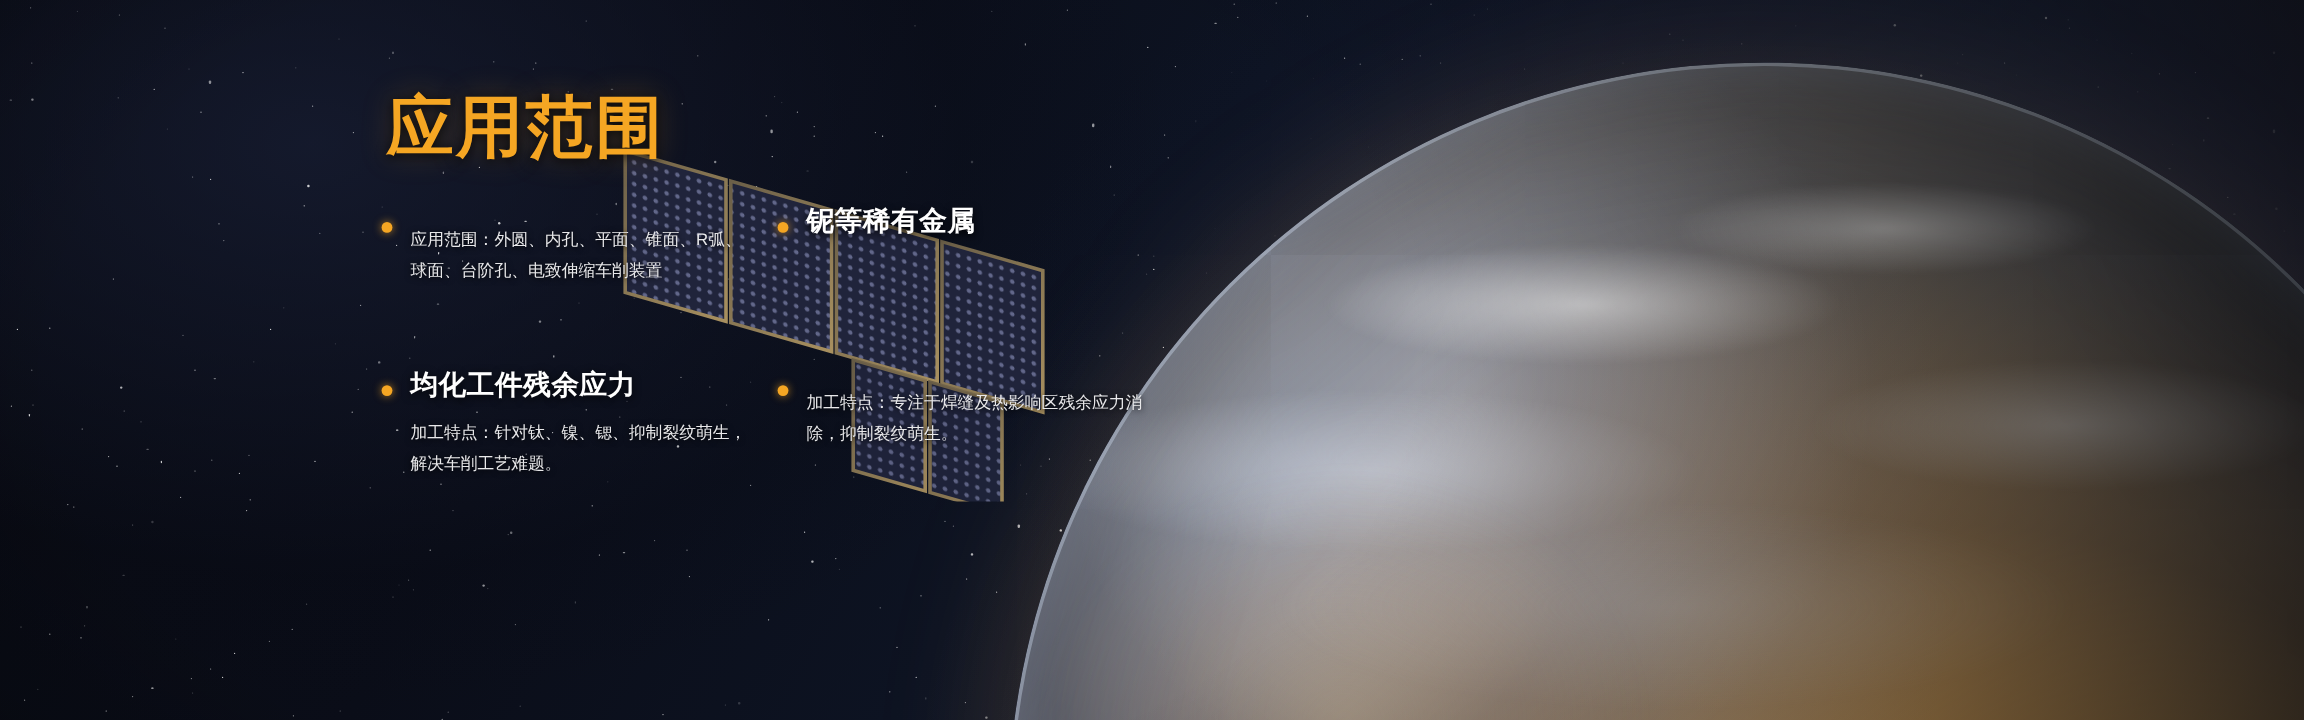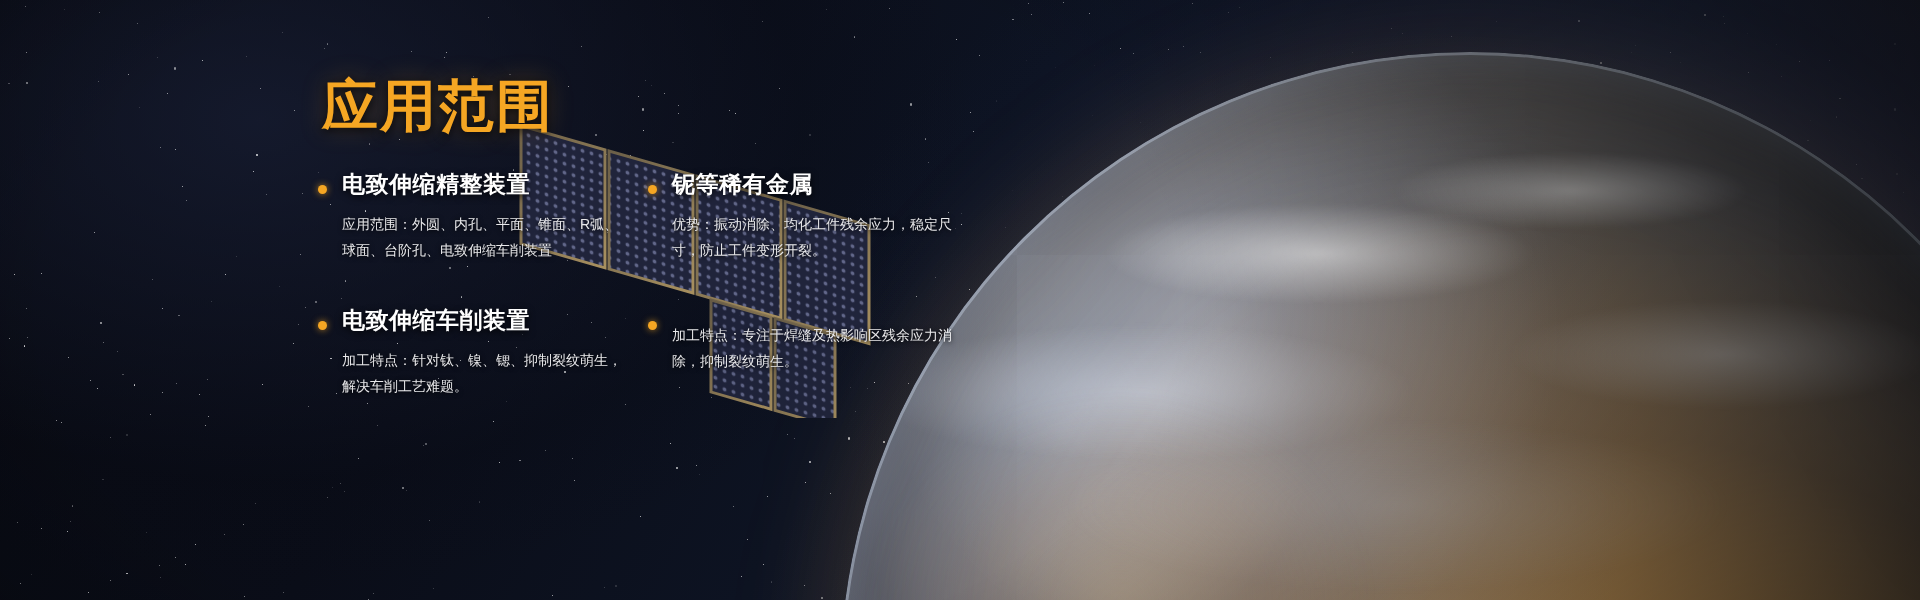--- a/index.html
+++ b/index.html
@@ -581,33 +581,31 @@
   <div class="space-vignette"></div>
 
   <div class="content">
 
     <div class="brand">应用范围</div>
 
     <div class="grid">
 
       <div class="block col-left">
         <span class="bullet"></span>
-        <div class="b-title">电致伸缩精整装置</div>
         <div class="b-desc">应用范围：外圆、内孔、平面、锥面、R弧、球面、台阶孔、电致伸缩车削装置</div>
       </div>
 
       <div class="block col-right">
         <span class="bullet"></span>
         <div class="b-title">铌等稀有金属</div>
-        <div class="b-desc">优势：振动消除、均化工件残余应力，稳定尺寸，防止工件变形开裂。</div>
       </div>
 
       <div class="block col-left">
         <span class="bullet"></span>
-        <div class="b-title">电致伸缩车削装置</div>
+        <div class="b-title">均化工件残余应力</div>
         <div class="b-desc">加工特点：针对钛、镍、锶、抑制裂纹萌生，解决车削工艺难题。</div>
       </div>
 
       <div class="block col-right">
         <span class="bullet"></span>
         <div class="b-desc">加工特点：专注于焊缝及热影响区残余应力消除，抑制裂纹萌生。</div>
       </div>
 
     </div>
   </div>

